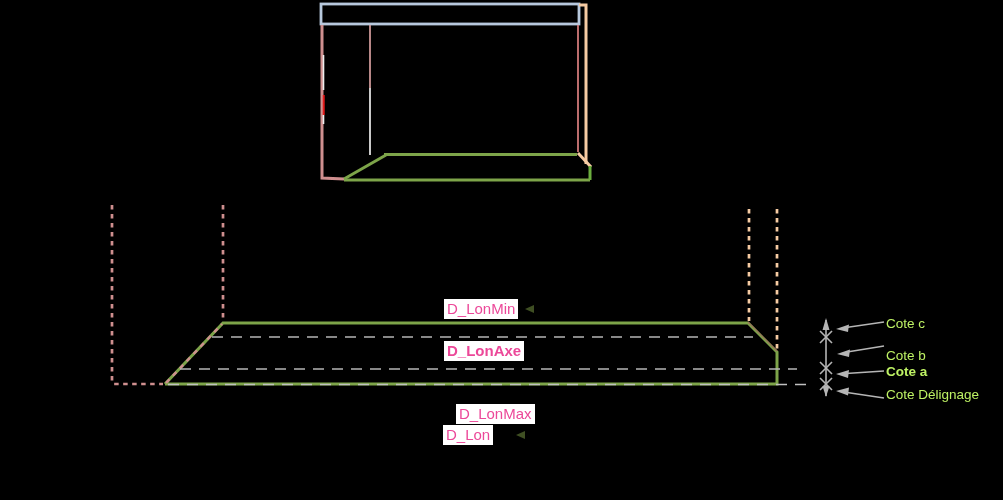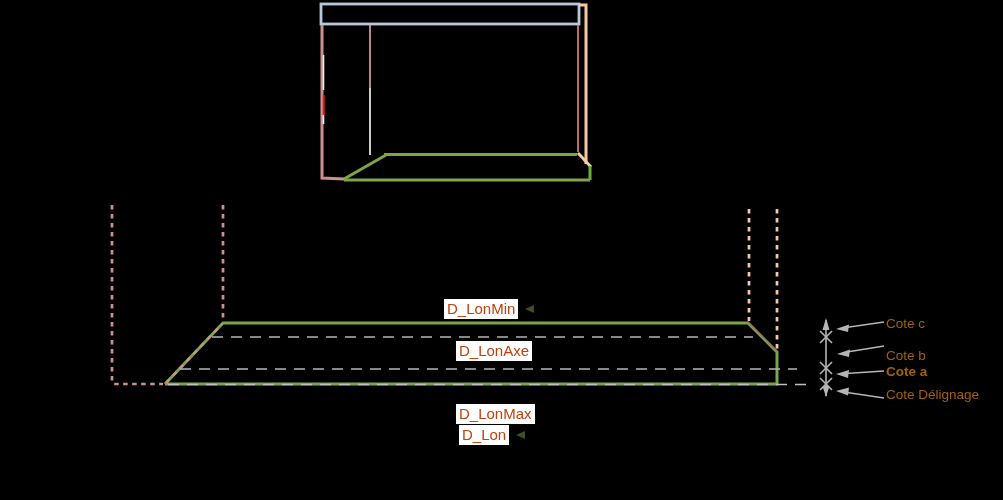--- a/index.html
+++ b/index.html
@@ -11,29 +11,29 @@
   }
   #stage {
     position: relative;
     width: 1003px; height: 500px;
     background: #000000;
   }
   #linework { position: absolute; left: 0; top: 0; }
   .wlabel {
     position: absolute;
     background: #ffffff;
-    color: #c2410c;
+    color: #ec4899;
     font-size: 15px;
     line-height: 18px;
     padding: 1px 3px;
     white-space: nowrap;
   }
   .glabel {
     position: absolute;
-    color: #a16207;
+    color: #bef264;
     font-size: 13.5px;
     line-height: 15px;
     white-space: nowrap;
   }
 </style>
 </head>
 <body>
 
 <div id="stage">
 
@@ -119,22 +119,22 @@
     </g>
 
     <g fill="#3f4f23">
       <polygon points="525,309 534,305 534,313"></polygon>
       <polygon points="526,414 535,410 535,418"></polygon>
       <polygon points="516,435 525,431 525,439"></polygon>
     </g>
   </svg>
 
   <div class="wlabel" style="left:444px; top:299px;">D_LonMin</div>
-  <div class="wlabel" style="left:456px; top:341px;">D_LonAxe</div>
+  <div class="wlabel" style="left:444px; top:341px;font-weight:bold;">D_LonAxe</div>
   <div class="wlabel" style="left:456px; top:404px;">D_LonMax</div>
-  <div class="wlabel" style="left:459px; top:425px;">D_Lon</div>
+  <div class="wlabel" style="left:443px; top:425px;">D_Lon</div>
 
   <div class="glabel" style="left:886px; top:316px;">Cote c</div>
   <div class="glabel" style="left:886px; top:348px;">Cote b</div>
   <div class="glabel" style="left:886px; top:364px;font-weight:bold;">Cote a</div>
   <div class="glabel" style="left:886px; top:387px;">Cote Délignage</div>
 
 </div>
 
 </body></html>

